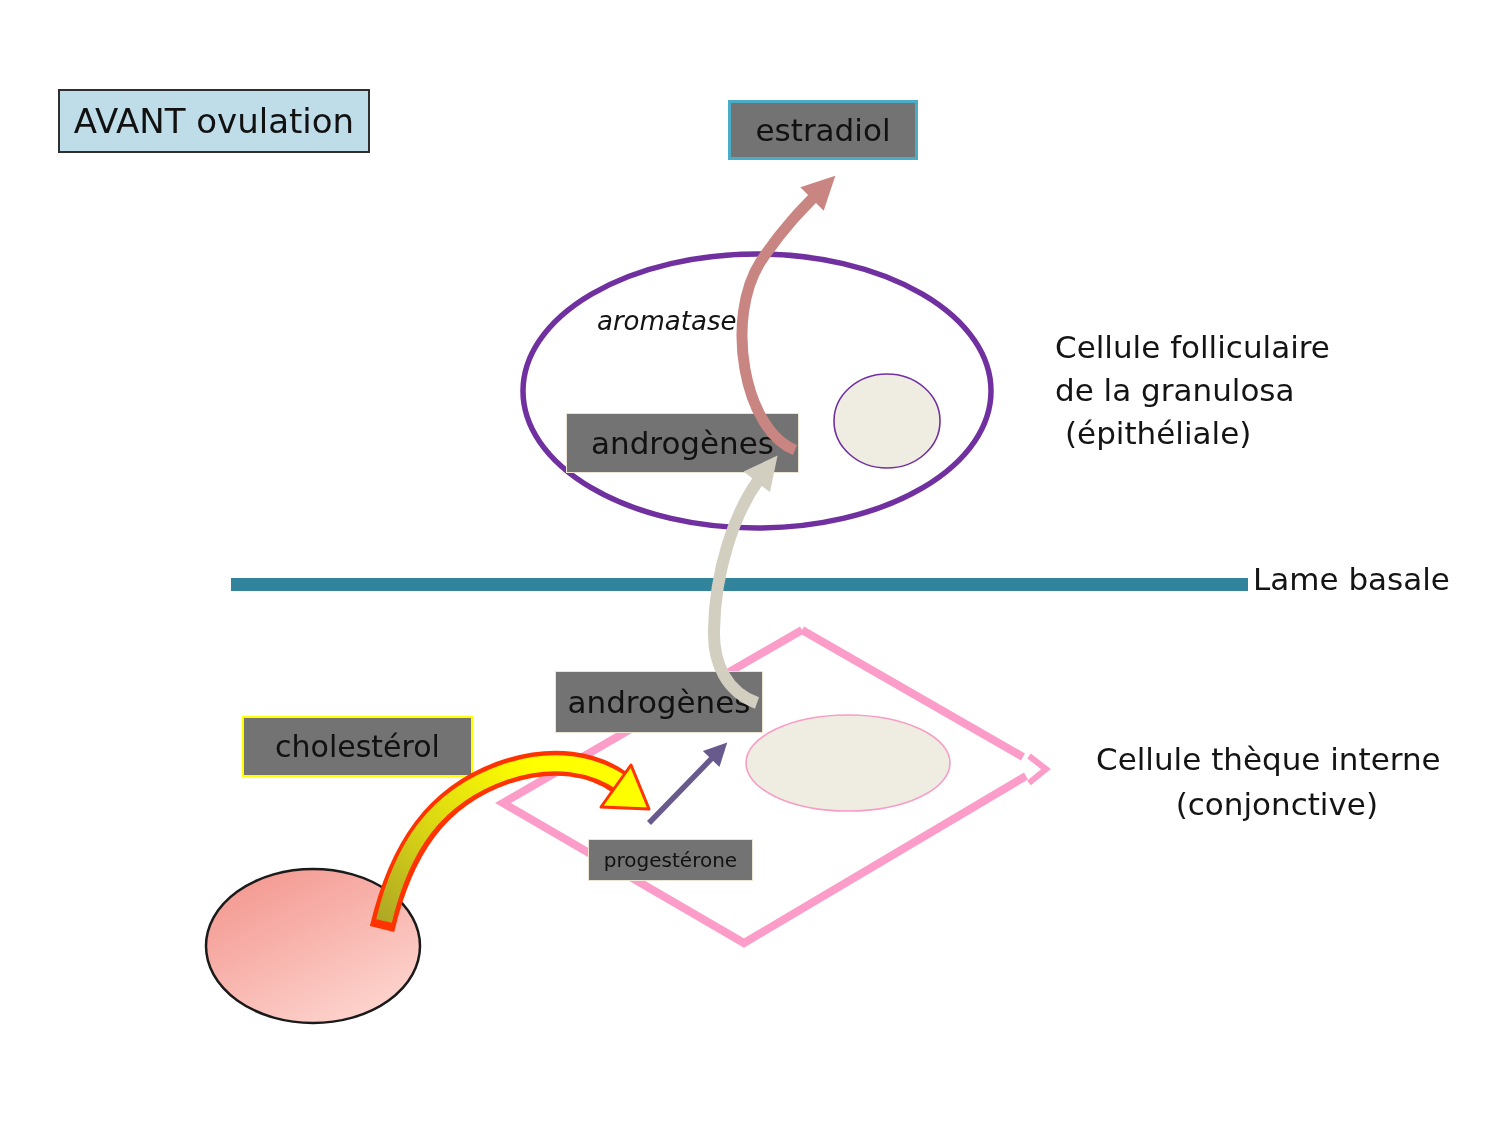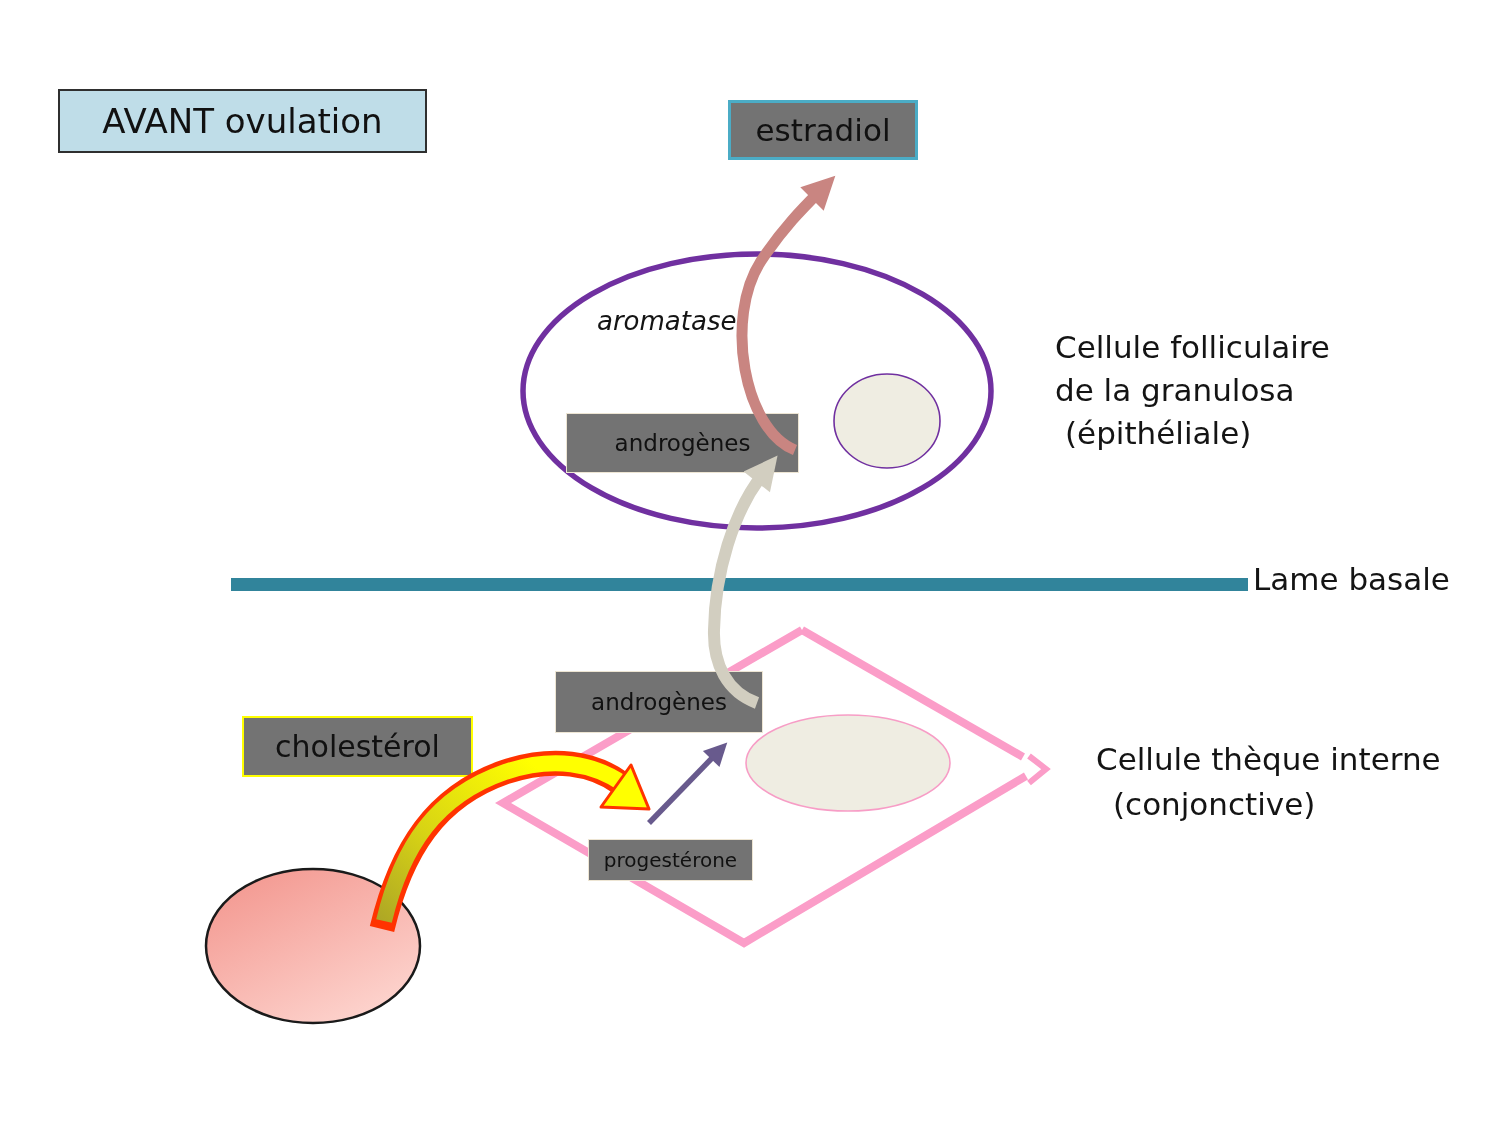--- a/index.html
+++ b/index.html
@@ -9,26 +9,26 @@
   }
   .layer{position:absolute;left:0;top:0;width:1500px;height:1125px;}
   .layer.fg{pointer-events:none;}
   .lbl{position:absolute;white-space:nowrap;color:#141414;}
   .box{
     position:absolute;box-sizing:border-box;background:#737373;
     display:flex;align-items:center;justify-content:center;text-align:center;
   }
   .badge{background:#BFDDE8;border:2px solid #2F2F2F;font-size:34px;}
   .estradiol{border:3px solid #4BACC6;font-size:31px;}
-  .hormone{border:1px solid #EDE5D3;font-size:23px;}
+  .hormone{border:1px solid #EDE5D3;font-size:31px;}
   .hormone.small{font-size:20px;}
   .cholesterol{border:2px solid #FFFF00;font-size:30px;}
   .sideTitle{font-size:31px;line-height:43px;}
   .sideTitle .indent1{padding-left:10px;}
-  .sideTitle .indent2{padding-left:17px;}
+  .sideTitle .indent2{padding-left:17px;text-align:center;}
   .italic{font-style:italic;}
 </style>
 </head>
 <body>
 
 <div class="stage">
 
   <svg class="layer" viewBox="0 0 1500 1125" aria-hidden="true">
     <defs>
       <linearGradient id="bloodGrad" x1="0" y1="0" x2="0.7" y2="1">
@@ -45,21 +45,21 @@
     <path d="M 1026 776 L 744 943 L 503 803 L 802 630" fill="none" stroke-width="8" stroke-linejoin="miter" stroke="#FB9DC8"></path>
     <path d="M 1029 756 L 1046 769 L 1029 783" fill="none" stroke-width="6" stroke="#FB9DC8"></path>
 
     <ellipse cx="848" cy="763" rx="102" ry="48" stroke="#F79DC6" stroke-width="1.6" fill="#EFEDE2"></ellipse>
 
     <rect x="231" y="578" width="1017" height="13" fill="#31849B"></rect>
 
     <ellipse cx="313" cy="946" rx="107" ry="77" fill="url(#bloodGrad)" stroke="#1a1a1a" stroke-width="2.5"></ellipse>
   </svg>
 
-  <div class="box badge" style="left:58px;top:89px;width:369px;height:64px;">
+  <div class="box badge" style="left:58px;top:89px;width:312px;height:64px;">
     <span>AVANT ovulation</span>
   </div>
 
   <div class="box estradiol" style="left:728px;top:100px;width:190px;height:60px;">
     <span>estradiol</span>
   </div>
 
   <div class="lbl italic" style="left:597px;top:306px;font-size:26px;">aromatase</div>
 
   <div class="box hormone" style="left:566px;top:413px;width:233px;height:60px;">

